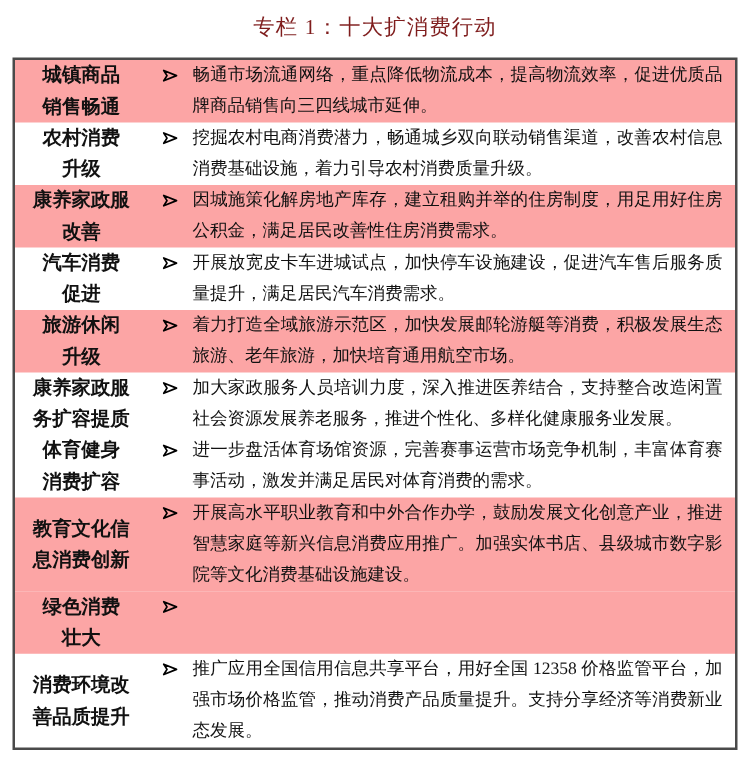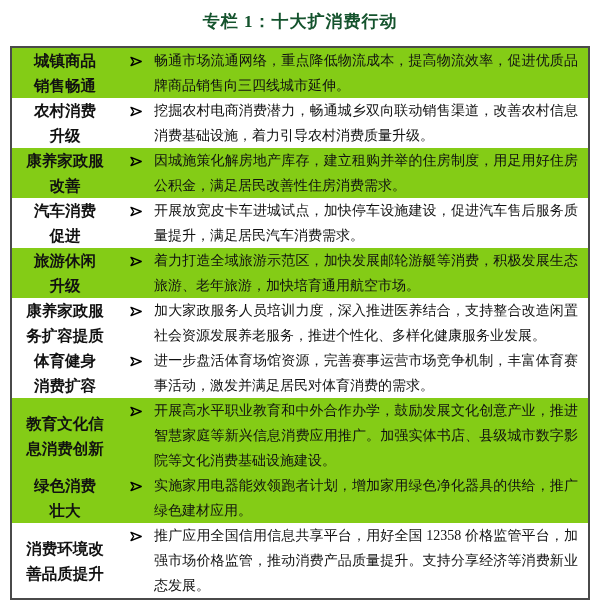--- a/index.html
+++ b/index.html
@@ -8,37 +8,37 @@
     width: 600px;
     height: 615px;
     background: #ffffff;
     font-family: "Liberation Serif", "DejaVu Serif", serif;
     color: #111111;
     overflow: hidden;
   }
   .page { padding-top: 10px; }
   .doc-title {
     text-align: center;
-    font-weight: bold;
+    font-weight: normal;
     font-size: 17px;
     line-height: 24px;
     letter-spacing: 1px;
-    color: #14532d;
+    color: #7f1d1d;
   }
   .box-table {
     margin: 12px auto 0 auto;
     width: 580px;
     border: 2px solid #4a4a4a;
     background: #ffffff;
   }
   .box-row {
     display: flex;
     align-items: stretch;
   }
-  .box-row.alt { background: #84cc16; }
+  .box-row.alt { background: #fca5a5; }
   .cat-cell {
     width: 106px;
     flex: 0 0 106px;
     display: flex;
     align-items: center;
     justify-content: center;
     text-align: center;
     font-weight: bold;
     font-size: 15.5px;
     line-height: 25px;
@@ -154,21 +154,20 @@
   </div>
 
   <div class="box-row alt">
     <div class="cat-cell">绿色消费
 壮大</div>
     <div class="arrow-cell">
       <svg width="15" height="13" viewBox="0 0 15 13" aria-hidden="true">
         <path d="M2 2.4 L12.2 6.5 L2 10.6 L4.6 6.5 Z" fill="none" stroke="#000000" stroke-width="1.4" stroke-linejoin="round"></path>
       </svg>
     </div>
-    <div class="desc-cell">实施家用电器能效领跑者计划，增加家用绿色净化器具的供给，推广绿色建材应用。</div>
   </div>
 
   <div class="box-row">
     <div class="cat-cell">消费环境改
 善品质提升</div>
     <div class="arrow-cell">
       <svg width="15" height="13" viewBox="0 0 15 13" aria-hidden="true">
         <path d="M2 2.4 L12.2 6.5 L2 10.6 L4.6 6.5 Z" fill="none" stroke="#000000" stroke-width="1.4" stroke-linejoin="round"></path>
       </svg>
     </div>

